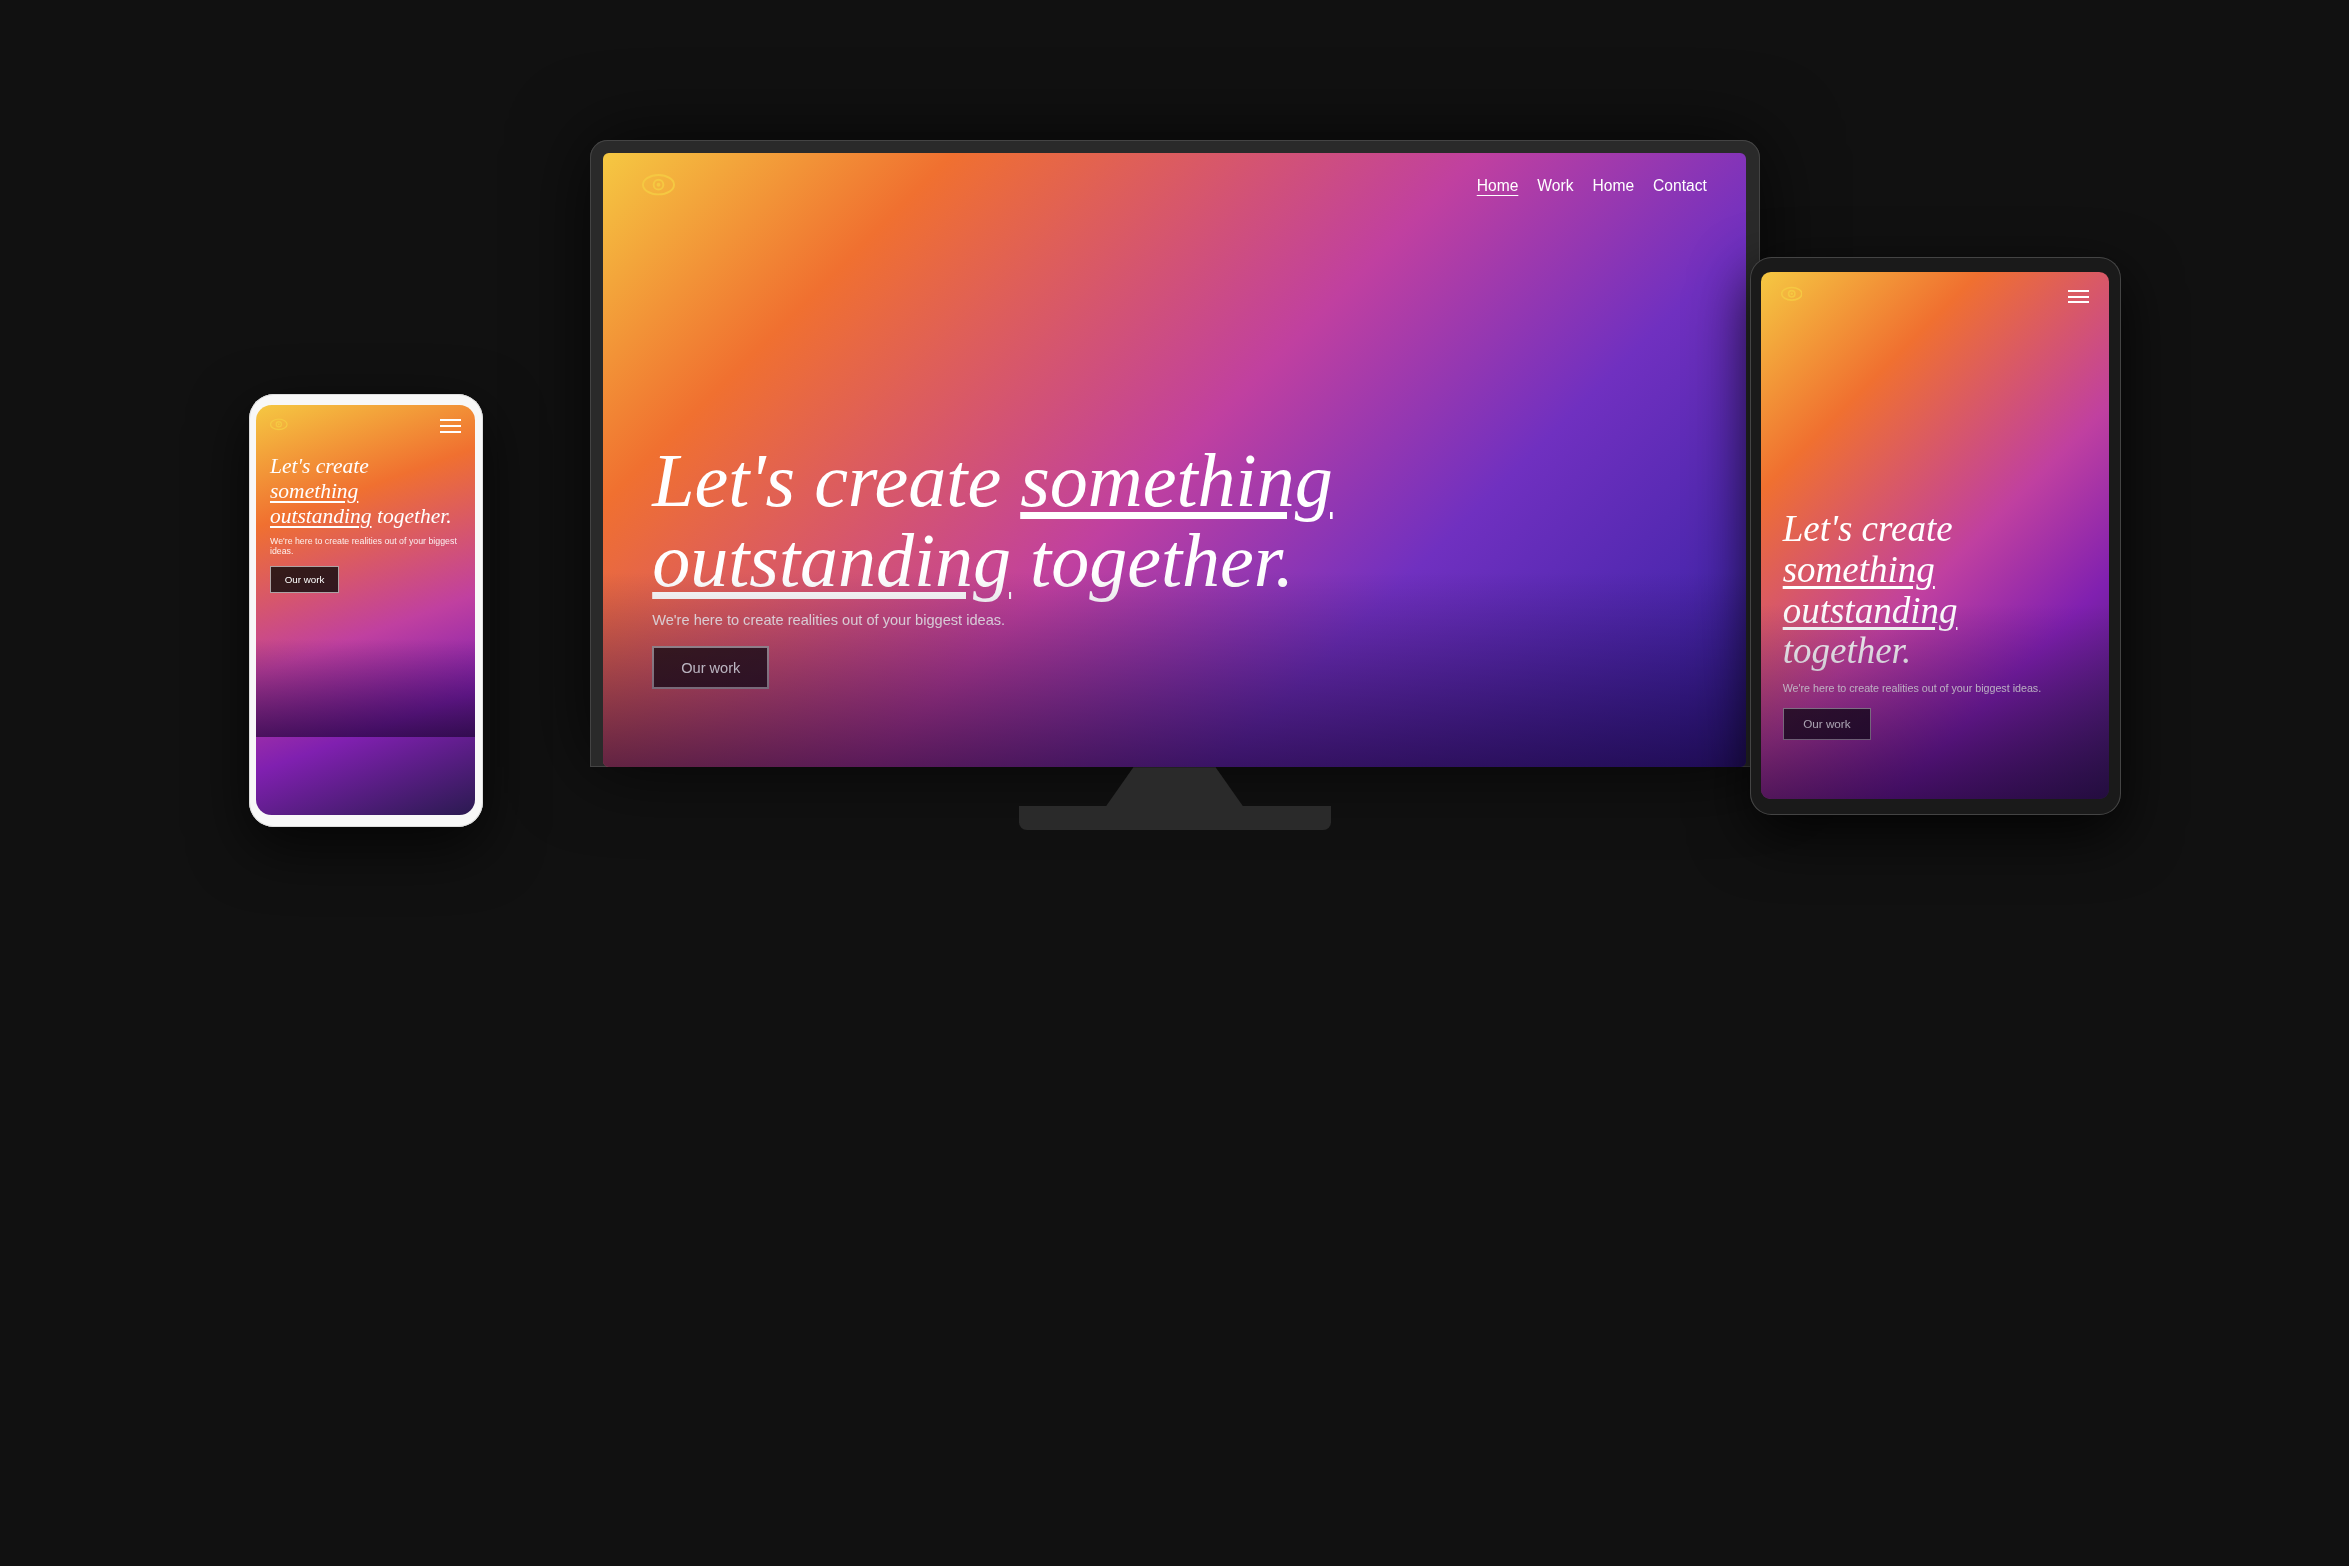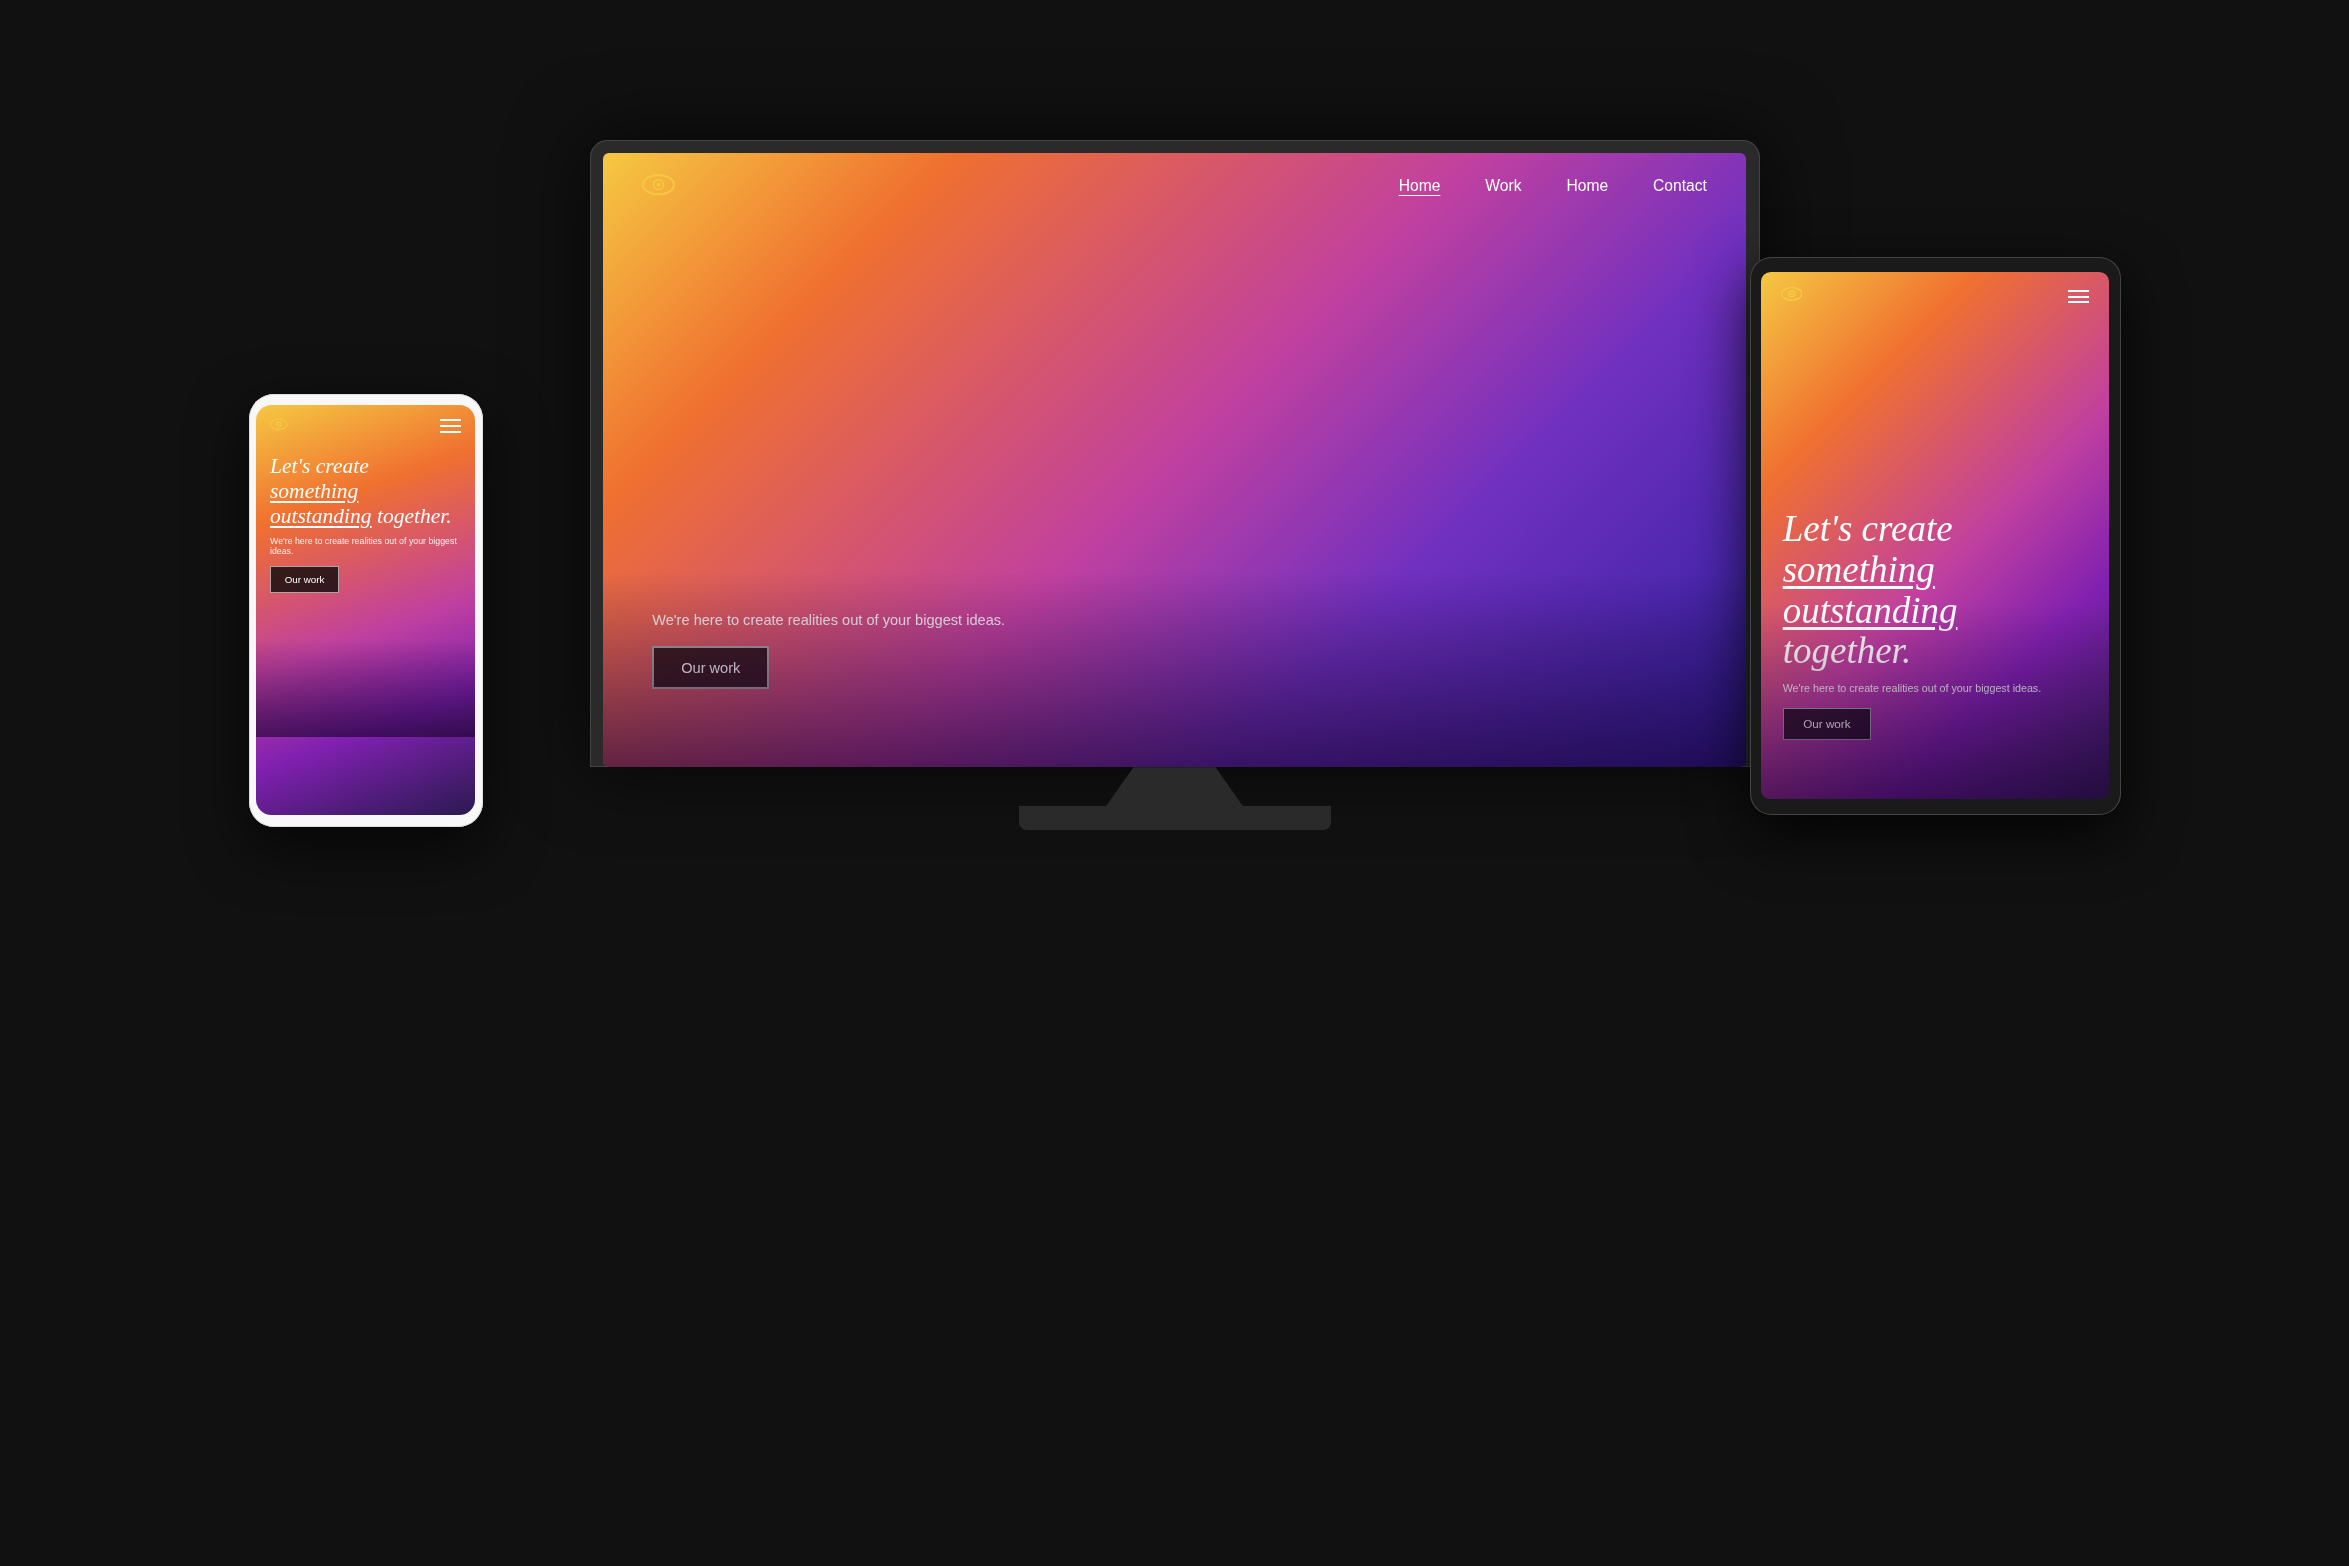--- a/index.html
+++ b/index.html
@@ -124,21 +124,21 @@
       right: 0;
       display: flex;
       align-items: center;
       justify-content: space-between;
       padding: 19.5px 39px;
       z-index: 10;
     }
 
     .site-nav-links {
       display: flex;
-      gap: 45px;
+      gap: 19px;
       list-style: none;
     }
 
     .site-nav-links li a {
       color: white;
       text-decoration: none;
       font-family: Arial, sans-serif;
       font-size: 15.6px;
       font-weight: 400;
     }
@@ -380,20 +380,24 @@
           </div>
           <ul class="site-nav-links">
             <li class="active"><a>Home</a></li>
             <li><a>Work</a></li>
             <li><a>Home</a></li>
             <li><a>Contact</a></li>
           </ul>
         </nav>
 
         <div class="site-hero">
+          <h1 class="site-hero-title">
+            <em>Let's create <span class="underlined">something</span></em><br>
+            <em><span class="underlined">outstanding</span> together.</em>
+          </h1>
           <p class="site-hero-subtitle">We're here to create realities out of your biggest ideas.</p>
           <button class="site-cta-btn">Our work</button>
         </div>
 
         <div class="screen-bottom-gradient"></div>
       </div>
     </div>
     <div class="desktop-stand-neck"></div>
     <div class="desktop-stand-base"></div>
   </div>

